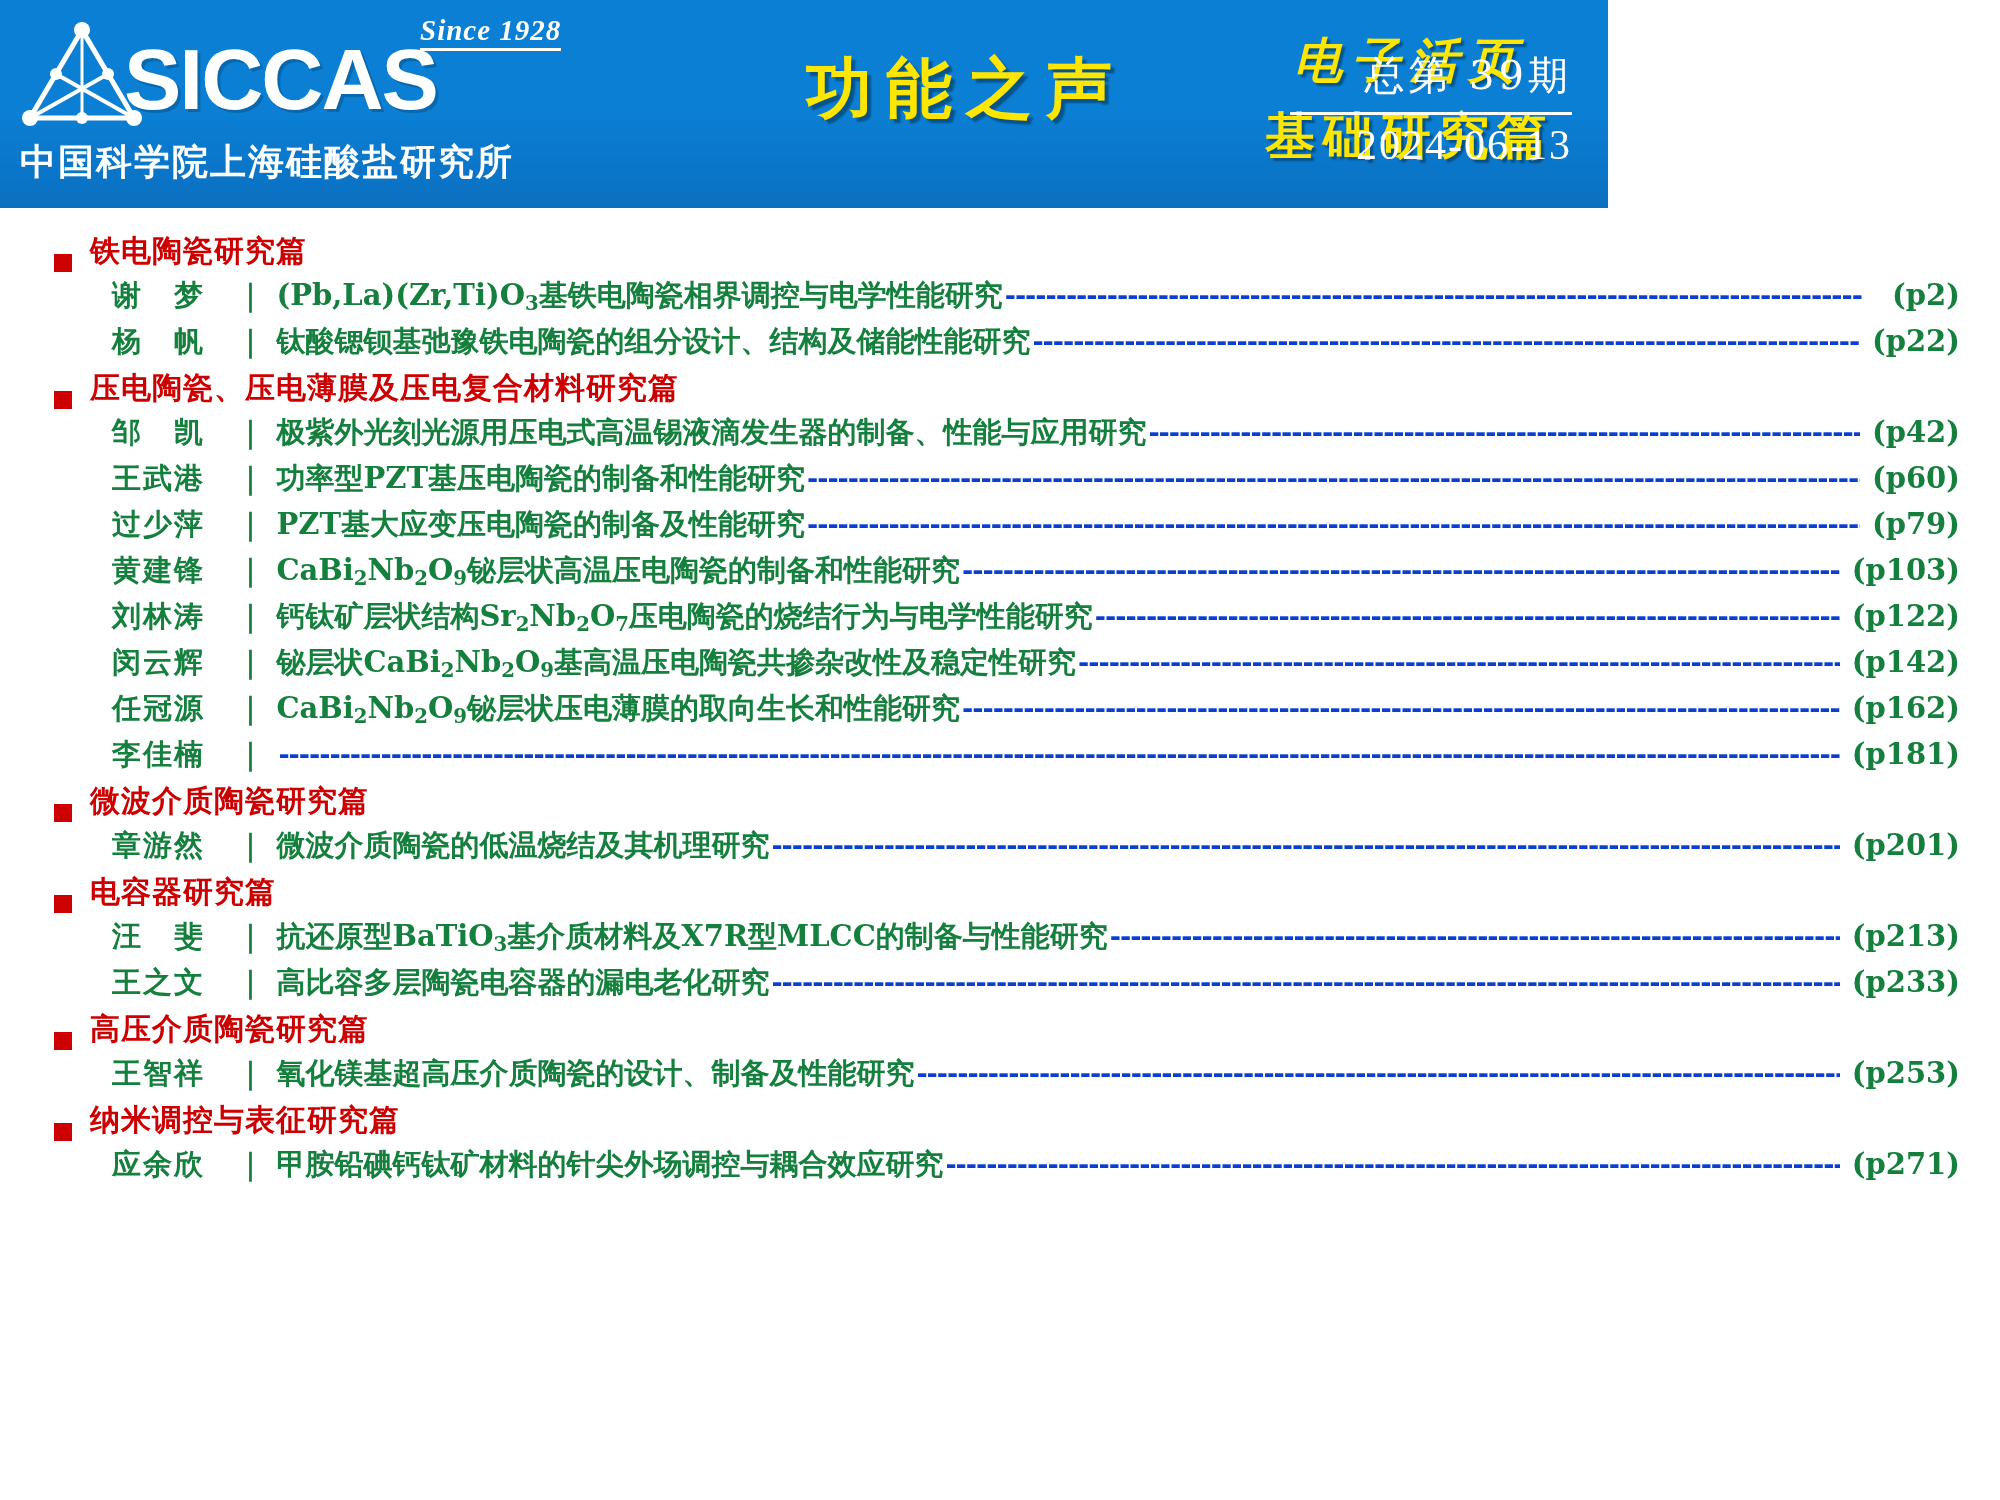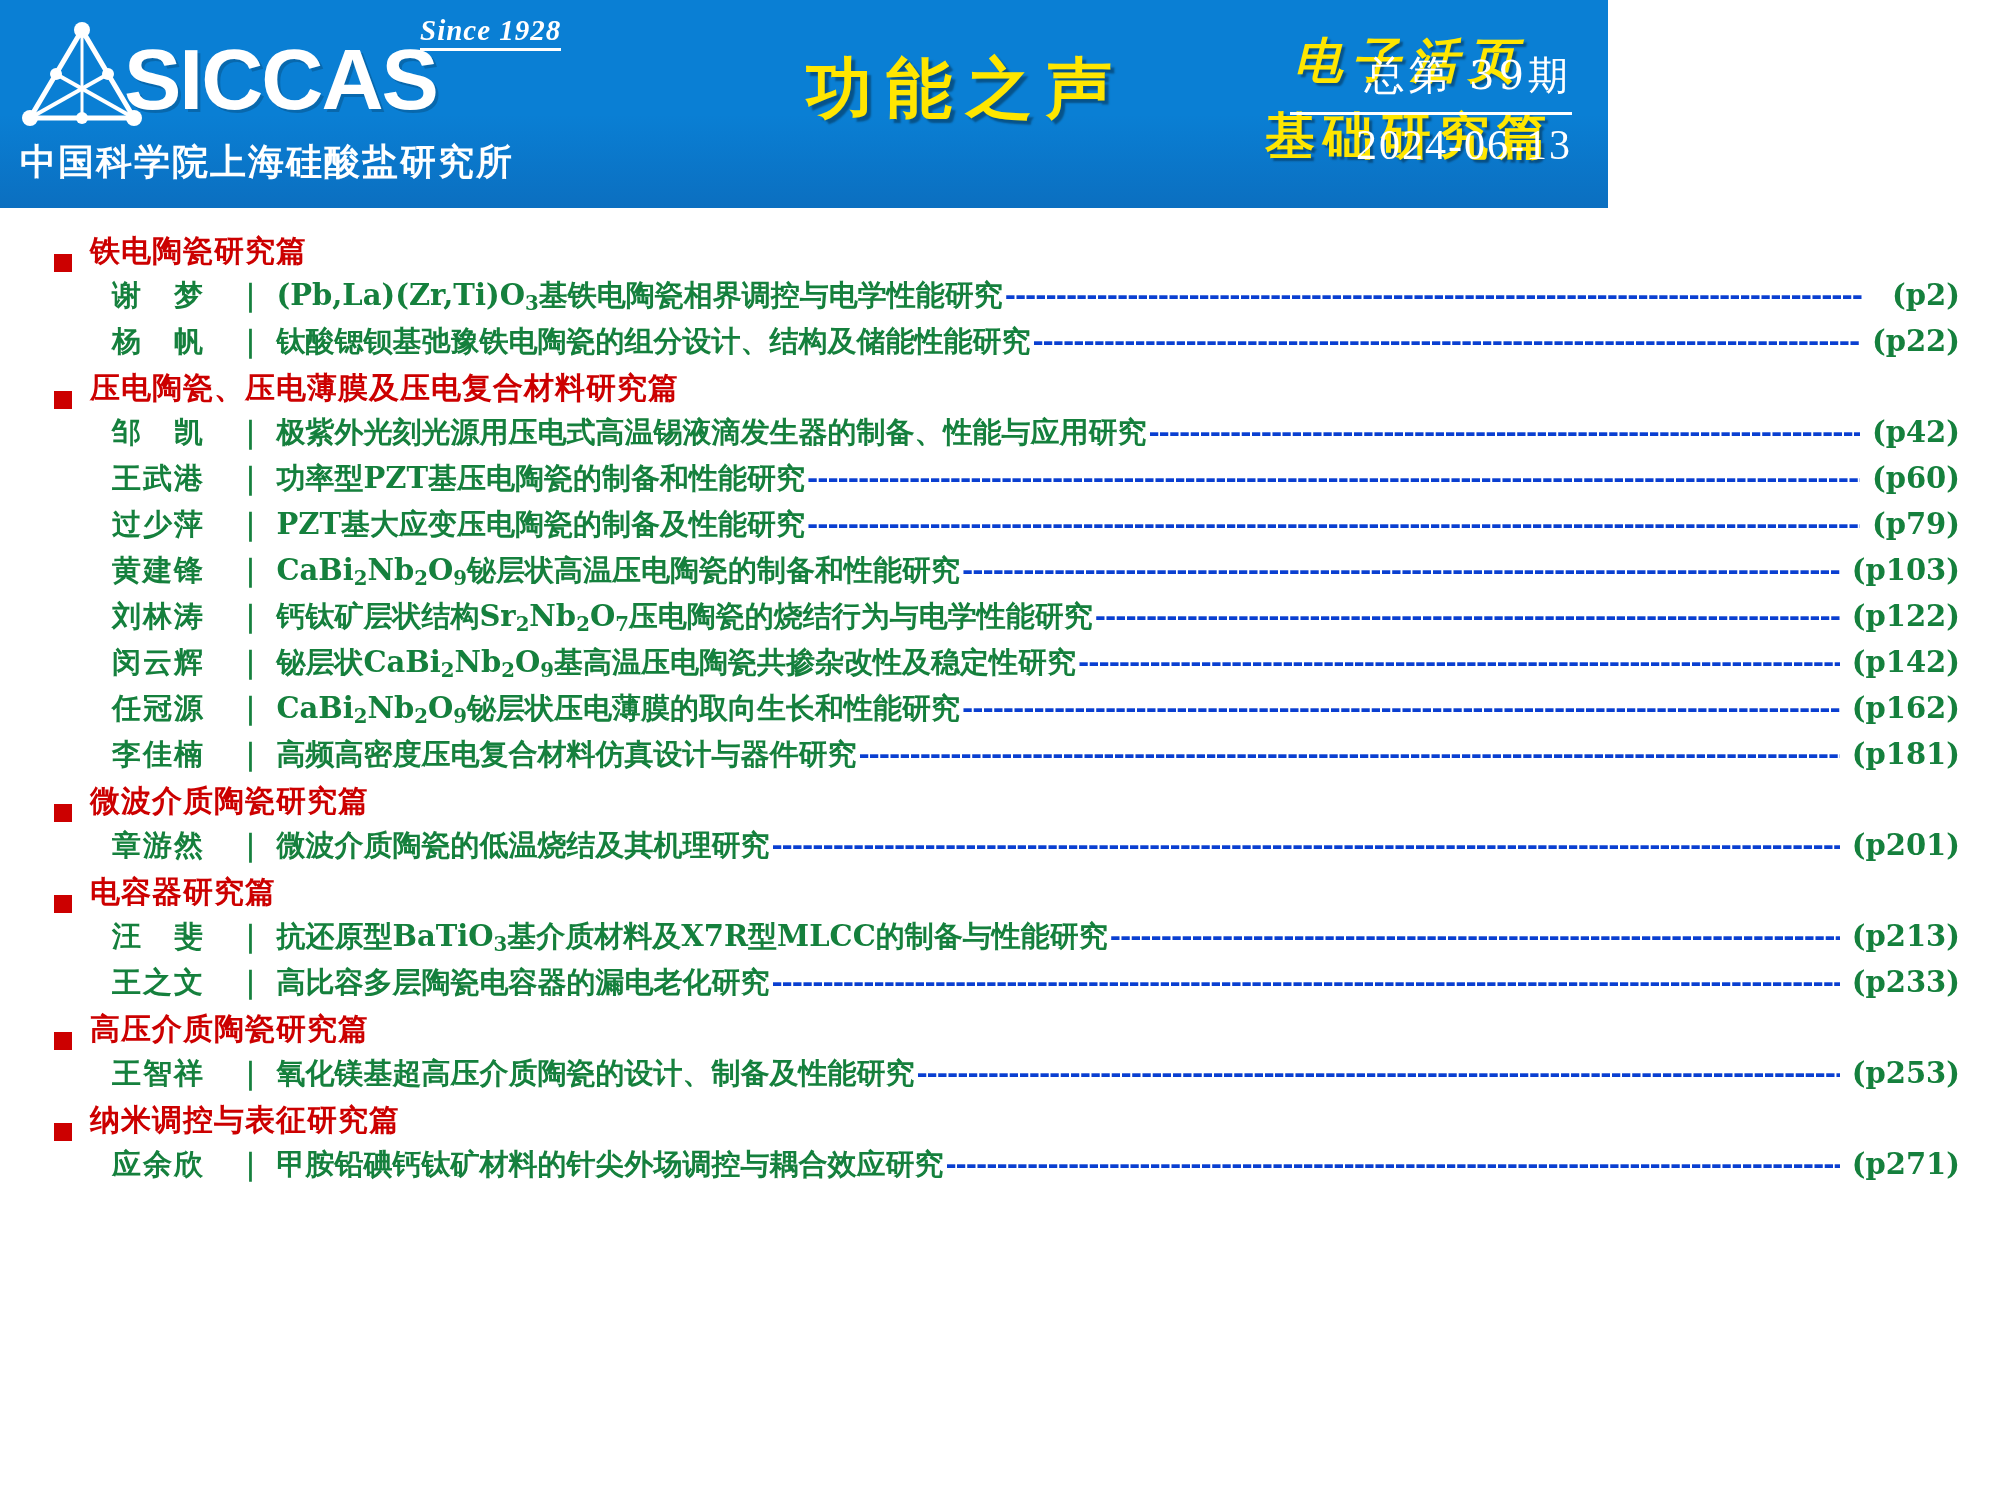--- a/index.html
+++ b/index.html
@@ -347,21 +347,20 @@
       <div class="entry">
         <span class="author">任冠源</span>
         <span class="sep">｜</span>
         <span class="etitle">CaBi<sub>2</sub>Nb<sub>2</sub>O<sub>9</sub>铋层状压电薄膜的取向生长和性能研究</span>
         <span class="leader"></span>
         <span class="page">(p162)</span>
       </div>
       <div class="entry">
         <span class="author">李佳楠</span>
         <span class="sep">｜</span>
-        <span class="etitle">高频高密度压电复合材料仿真设计与器件研究</span>
         <span class="leader"></span>
         <span class="page">(p181)</span>
       </div>
     </div>
     <div class="section">
       <div class="section-head">
         <span class="bullet"></span>
         <span class="section-title">微波介质陶瓷研究篇</span>
       </div>
       <div class="entry">

